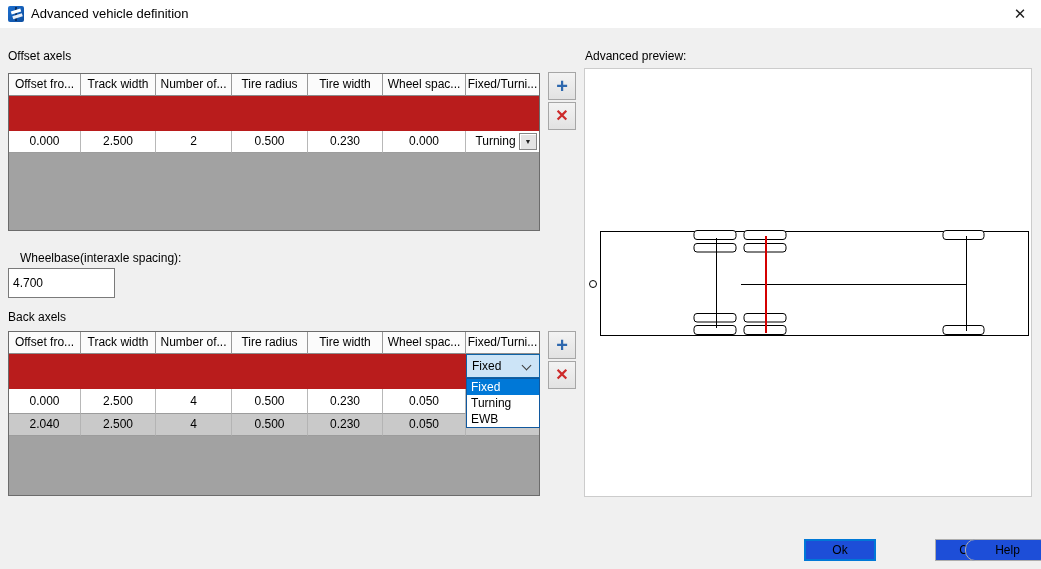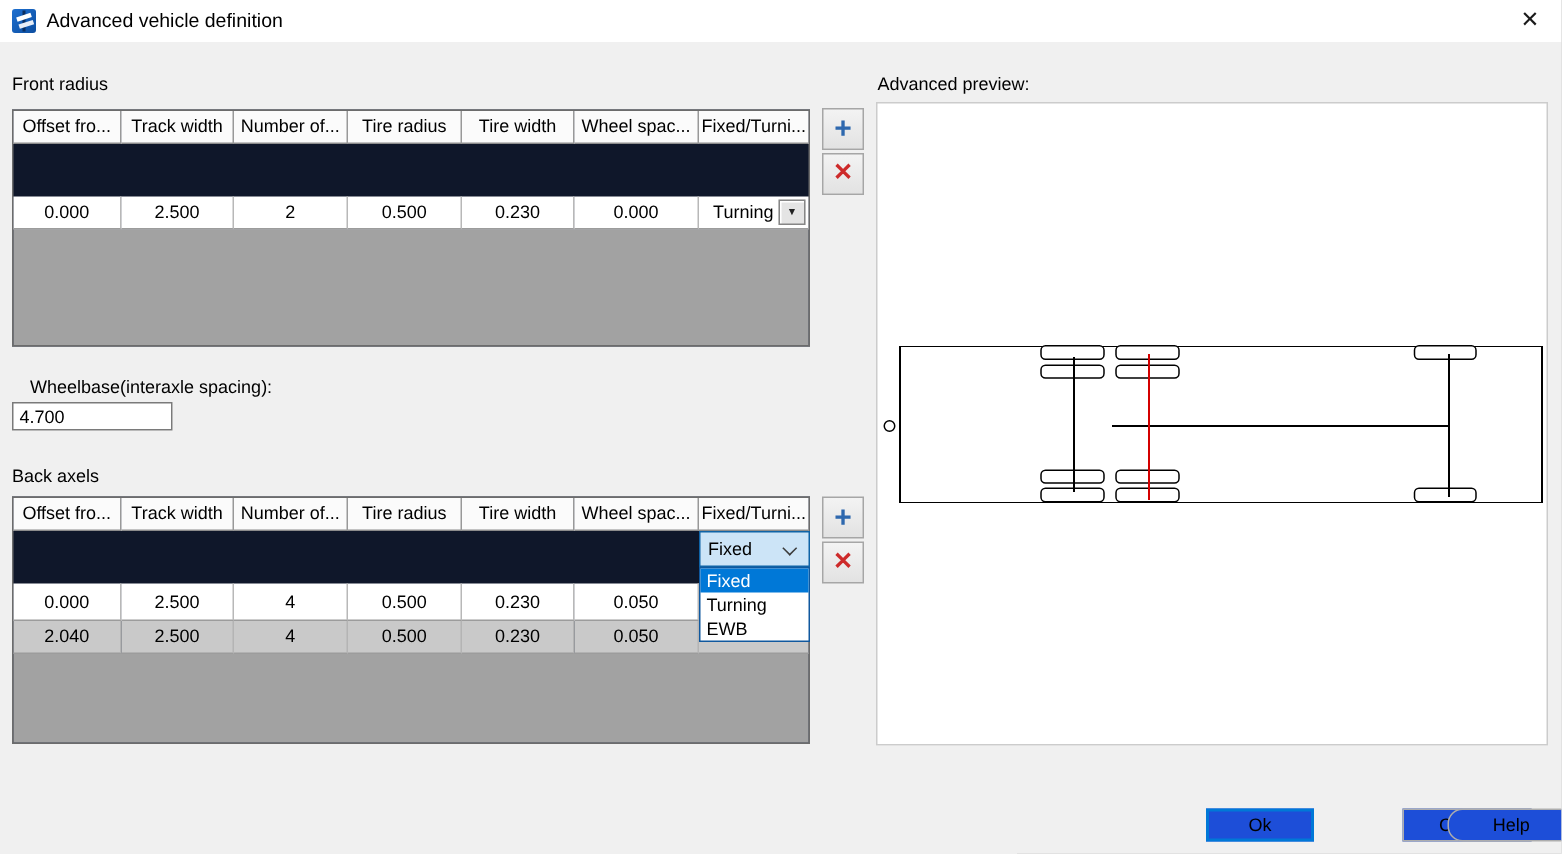--- a/index.html
+++ b/index.html
@@ -16,21 +16,21 @@
   .app-icon:before { content:""; position:absolute; left:7px; top:1px; width:2px; height:14px; background:#0a2f61; }
   .app-icon:after { content:""; position:absolute; left:3px; top:4px; width:10px; height:3px;
     background:#ffffff; transform:rotate(-18deg); box-shadow:0 5px 0 #e8eef7; }
   .title-text { position:absolute; left:31px; top:6px; font-size:13px; white-space:nowrap;text-align:center; }
   .close-btn { position:absolute; right:6px; top:2px; width:30px; height:24px; text-align:center;
     line-height:24px; font-size:15px; color:#1a1a1a; cursor:pointer; }
   
   .sec-label { position:absolute; white-space:nowrap; }
   
   .axle-table { position:absolute; left:8px; width:532px; border:1px solid #6c6c6c;
-    background:#0f172a; display:flex; flex-direction:column; }
+    background:#b91c1c; display:flex; flex-direction:column; }
   .grid-row { display:grid; grid-template-columns:72px 75px 76px 76px 75px 83px 1fr; flex:0 0 auto; }
   .hcell { background:#fbfbfb; border-right:1px solid #999; border-bottom:1px solid #8c8c8c;
     height:22px; line-height:21px; text-align:center; overflow:hidden; white-space:nowrap; }
   .hcell.last { border-right:none; }
   .dcell { background:#fff; border-right:1px solid #b8b8b8; border-bottom:1px solid #9c9c9c;
     height:22px; line-height:21px; text-align:center; position:relative; overflow:visible; white-space:nowrap;margin-top:35px; }
   .dcell.last { border-right:none; }
   .row-sel .dcell { background:#c9c9c9; border-right-color:rgba(0,0,0,0.10); }
   .tfill { flex:1 1 auto; background:#a2a2a2; }
   .row-combo { height:25px; }
@@ -39,21 +39,21 @@
   .dd-btn { position:absolute; right:2px; top:2px; width:18px; height:17px;
     background:#e4e4e4; border:1px solid #868686; box-shadow:inset 1px 1px 0 #fff;
     font-size:7px; line-height:15px; text-align:center; color:#222; cursor:pointer; }
   
   .icon-btn { position:absolute; left:548px; width:28px; height:28px;
     background:linear-gradient(#f3f3f3,#e2e2e2); border:1px solid #a6a6a6;
     text-align:center; cursor:pointer; padding:0; }
   .plus-glyph { color:#2e68ae; font-size:20px; font-weight:bold; line-height:25px; display:block; }
   .del-glyph { color:#cd2a2a; font-size:16px; font-weight:bold; line-height:26px; display:block; }
   
-  .wb-input { position:absolute; left:8px; top:268px; width:107px; height:19px;
+  .wb-input { position:absolute; left:8px; top:268px; width:107px; height:30px;
     border:1px solid #7a7a7a; background:#fff; font-family:"Liberation Sans",sans-serif;
     font-size:12px; padding:0 4px; }
   
   .combo { position:absolute; left:466px; top:354px; width:74px; height:24px;
     background:#cce4f7; border:1px solid #0f63a6; line-height:22px; padding-left:5px;
     cursor:pointer; z-index:5; }
   .chev { position:absolute; right:9px; top:7px; width:7px; height:7px;
     border-right:1.4px solid #3c3c3c; border-bottom:1.4px solid #3c3c3c; transform:rotate(45deg); }
   .popup { position:absolute; left:466px; top:378px; width:74px; background:#fff;
     border:1px solid #10589e; z-index:6; }
@@ -74,21 +74,21 @@
 <div class="dialog">
 
   <div class="titlebar">
     <div class="app-icon"></div>
     <div class="title-text">Advanced vehicle definition</div>
     <div class="close-btn">
       <span>✕</span>
     </div>
   </div>
 
-  <div class="sec-label" style="left:8px; top:49px;">Front radius</div>
+  <div class="sec-label" style="left:8px; top:49px;">Offset axels</div>
 
   <div class="axle-table" style="top:73px; height:158px;">
     <div class="grid-row">
       <span class="hcell">Offset fro...</span>
       <span class="hcell">Track width</span>
       <span class="hcell">Number of...</span>
       <span class="hcell">Tire radius</span>
       <span class="hcell">Tire width</span>
       <span class="hcell">Wheel spac...</span>
       <span class="hcell last">Fixed/Turni...</span>

